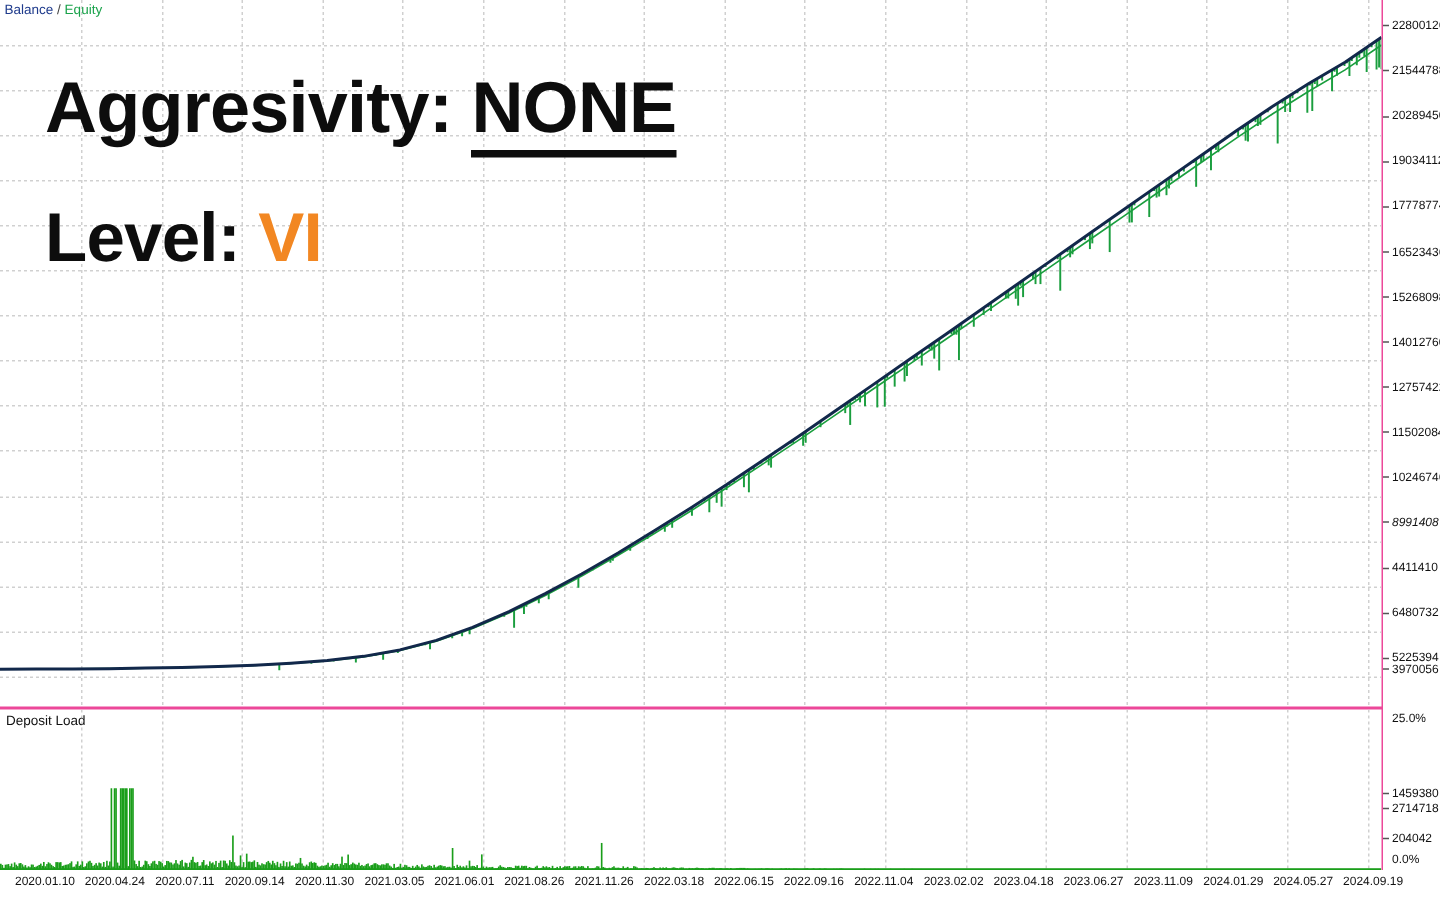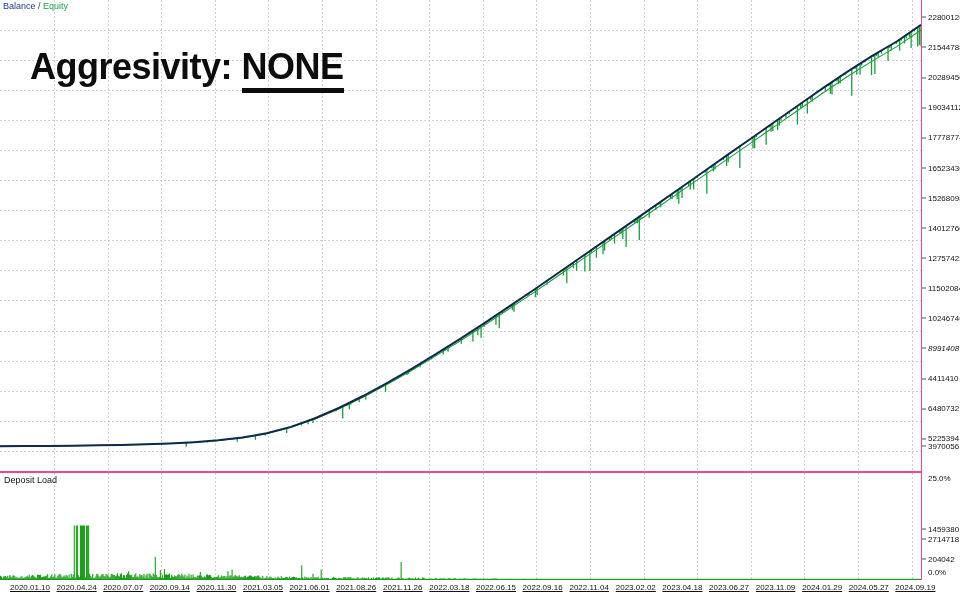--- a/index.html
+++ b/index.html
@@ -38,28 +38,28 @@
   .ytick{position:absolute;left:0;font-size:8px;color:#111;white-space:nowrap;
          transform:translateY(-50%);}
   .ytick i{display:inline-block;width:4px;height:1px;background:#555;
            vertical-align:middle;margin-right:2px;}
   #yaxis-load{position:absolute;left:922px;top:472px;width:38px;height:108px;}
   .ytick2{position:absolute;left:6px;font-size:8px;color:#111;white-space:nowrap;}
 
   #xaxis{position:absolute;left:0;top:580px;width:960px;height:20px;
          background:#fff;}
   .xtick{position:absolute;top:3px;font-size:8px;color:#111;white-space:nowrap;
-         transform:translateX(-50%);text-decoration:underline;}
+         transform:translateX(-50%);}
 
   
   #overlay{position:absolute;left:30px;top:48px;z-index:10;}
   .oline{font-weight:bold;color:#0d0d0d;letter-spacing:-0.5px;
          line-height:1.05;white-space:nowrap;}
   #line-symbol{font-size:50px;margin-bottom:48px;}
-  #line-aggr{font-size:36px;margin-bottom:36px;}
+  #line-aggr{font-size:48px;margin-bottom:36px;}
   #line-level{font-size:46px;}
   .val-blue{color:#1669e8;border-bottom:5px solid #1669e8;padding-bottom:1px;}
   .val-black{color:#0d0d0d;border-bottom:5px solid #0d0d0d;padding-bottom:1px;}
   .val-orange{color:#f28722;}
 </style>
 </head>
 <body>
 
 <div id="app">
 
@@ -284,20 +284,24 @@
     <div id="legend">
       <span class="bal">Balance</span>
       <span class="sep">/</span>
       <span class="eq">Equity</span>
     </div>
 
     <div id="overlay">
       <div class="oline" id="line-aggr">
         <span>Aggresivity:</span>
         <span class="val-black">NONE</span>
+      </div>
+      <div class="oline" id="line-level">
+        <span>Level:</span>
+        <span class="val-orange">VI</span>
       </div>
     </div>
   </div>
 
   <div class="panel" id="load-panel">
     <div class="grid" id="grid-load">
         <div class="gv" style="left: 54px;"></div>
         <div class="gv" style="left: 107.6px;"></div>
         <div class="gv" style="left: 161.2px;"></div>
         <div class="gv" style="left: 214.8px;"></div>
@@ -965,21 +969,21 @@
       <div class="ytick" style="top: 558.8px;"><i></i><span>204042</span></div>
       <div class="ytick" style="top: 588.9px;"><i></i><span>-1051796</span></div>
     </div>
   <div id="yaxis-load">
       <div class="ytick2" style="top: 2px;">25.0%</div>
       <div class="ytick2" style="top: 96px;">0.0%</div>
     </div>
   <div id="xaxis">
       <div class="xtick" style="left: 30px;">2020.01.10</div>
       <div class="xtick" style="left: 76.6px;">2020.04.24</div>
-      <div class="xtick" style="left: 123.2px;">2020.07.07</div>
+      <div class="xtick" style="left: 123.2px;">2020.07.11</div>
       <div class="xtick" style="left: 169.8px;">2020.09.14</div>
       <div class="xtick" style="left: 216.4px;">2020.11.30</div>
       <div class="xtick" style="left: 263px;">2021.03.05</div>
       <div class="xtick" style="left: 309.6px;">2021.06.01</div>
       <div class="xtick" style="left: 356.2px;">2021.08.26</div>
       <div class="xtick" style="left: 402.8px;">2021.11.26</div>
       <div class="xtick" style="left: 449.4px;">2022.03.18</div>
       <div class="xtick" style="left: 496px;">2022.06.15</div>
       <div class="xtick" style="left: 542.6px;">2022.09.16</div>
       <div class="xtick" style="left: 589.2px;">2022.11.04</div>

